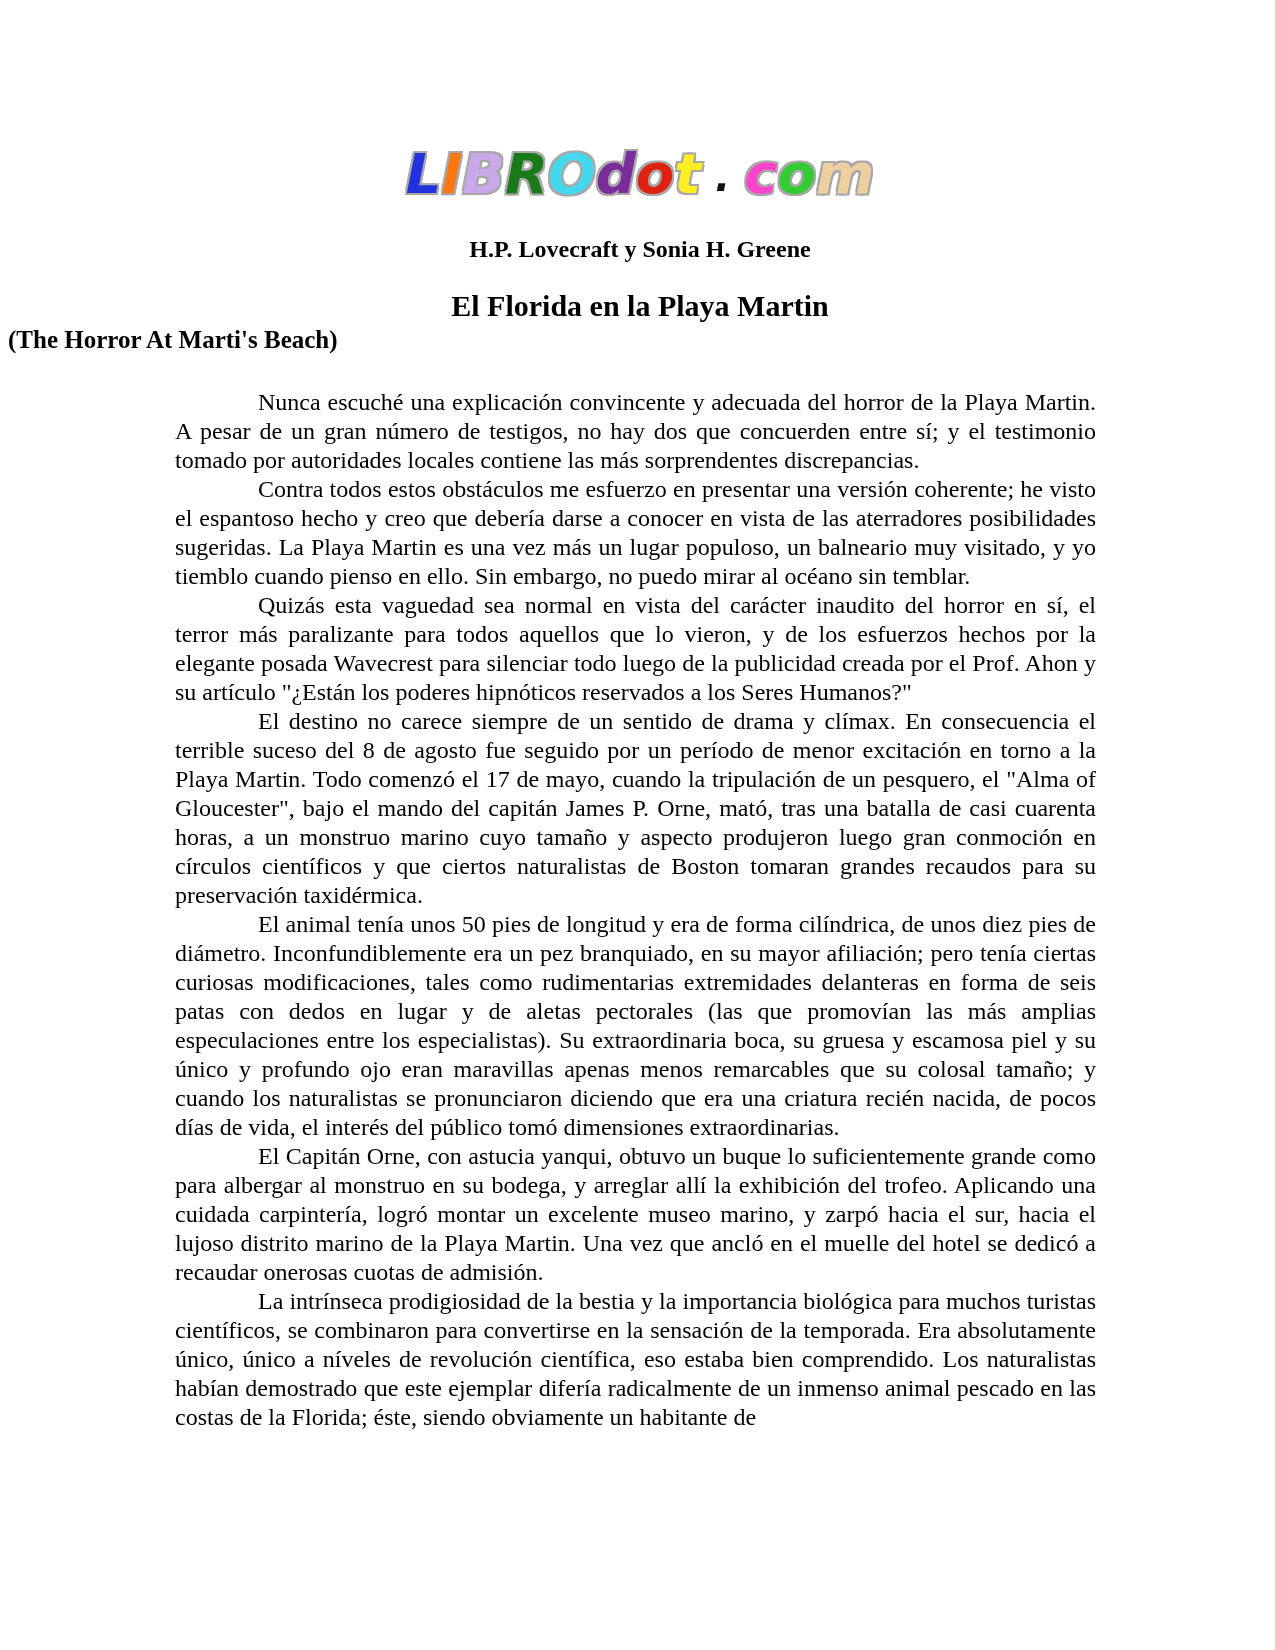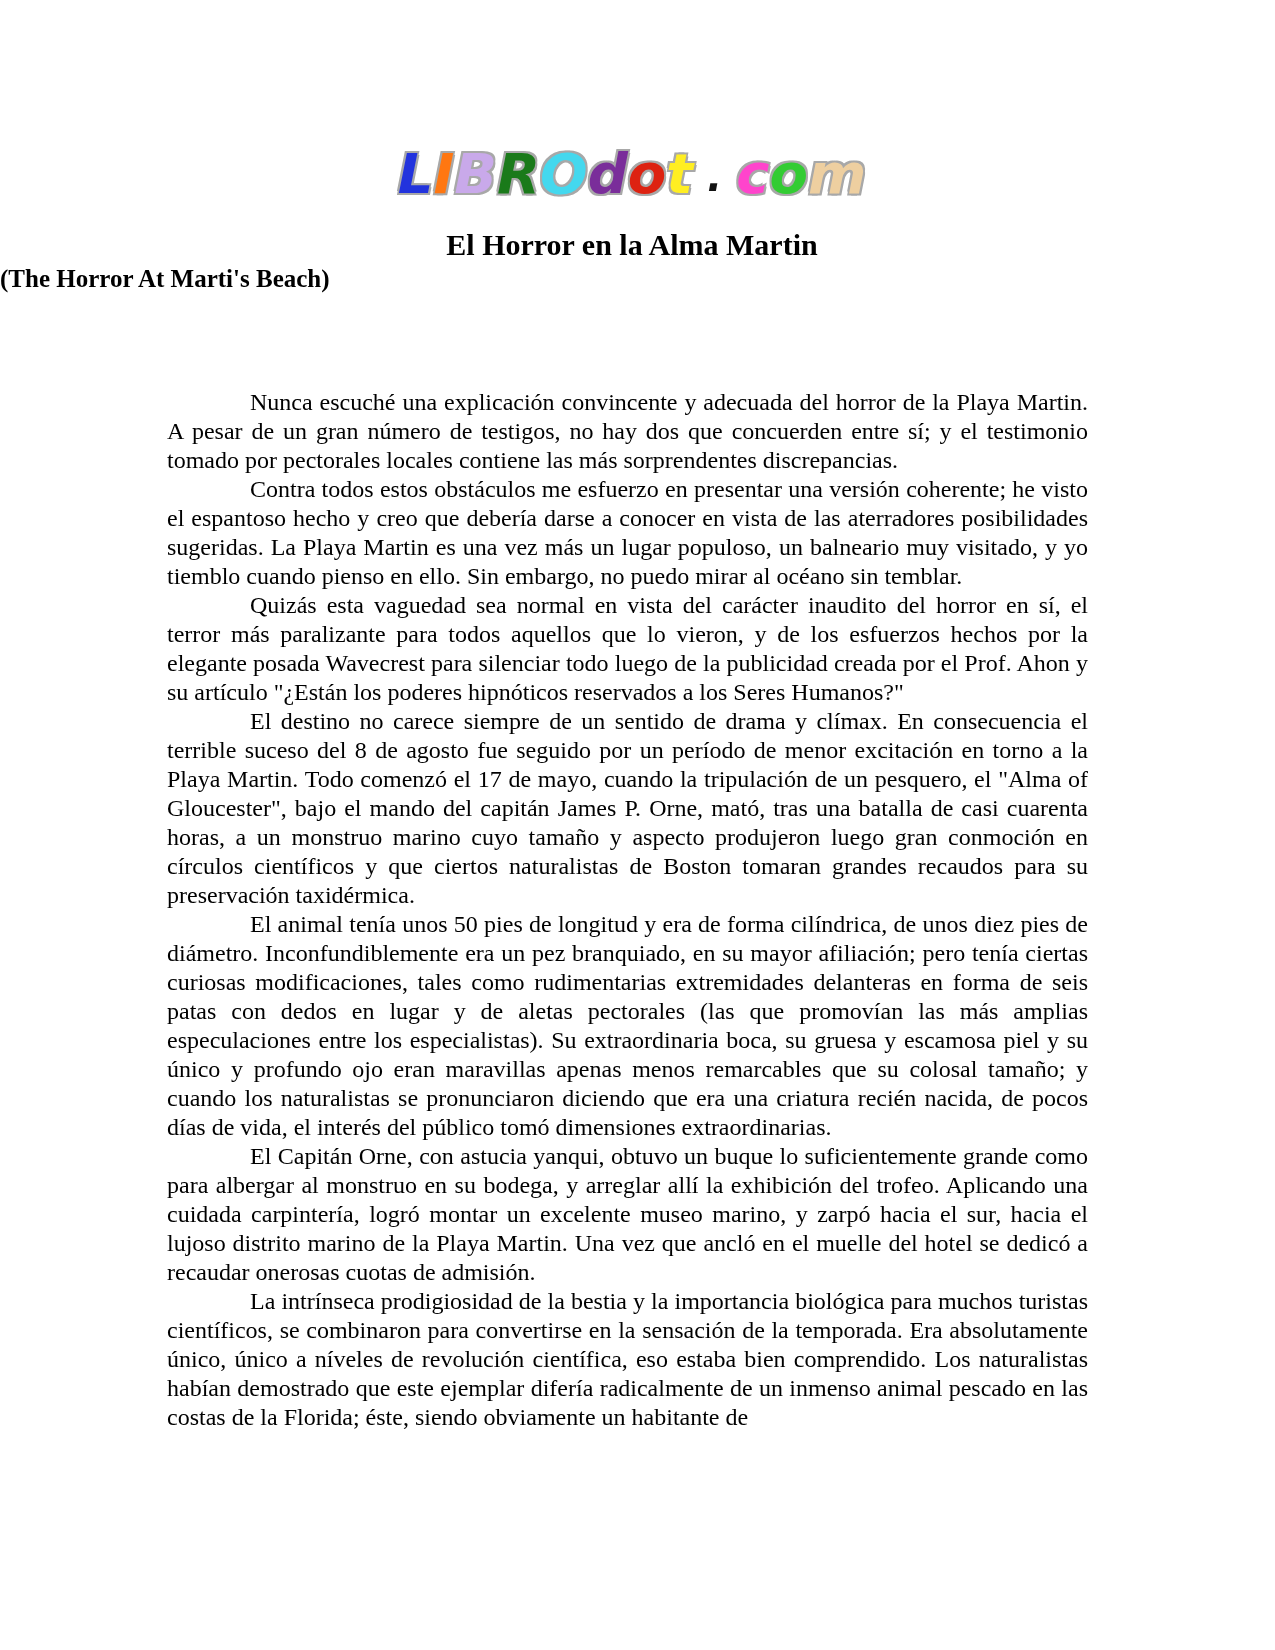--- a/index.html
+++ b/index.html
@@ -2,20 +2,21 @@
 <html><head>
 <meta charset="utf-8">
 <style>
   html, body { margin: 0; padding: 0; background: #ffffff; }
   .page {
     position: relative;
     width: 1264px;
     height: 1650px;
     background: #ffffff;
     overflow: hidden;
+    margin-left: 8px;
   }
   .logo {
     padding-top: 146px;
     text-align: center;
     font-family: "DejaVu Sans", sans-serif;
     font-weight: bold;
     font-style: italic;
     font-size: 56px;
     letter-spacing: 0px;
     line-height: 1;
@@ -79,27 +80,28 @@
     text-indent: 83px;
   }
 </style>
 </head>
 <body>
 
 <div class="page">
 
   <div class="logo" id="logo"><span style="color: rgb(34, 51, 221);">L</span><span style="color: rgb(255, 119, 17);">I</span><span style="color: rgb(201, 169, 234);">B</span><span style="color: rgb(26, 122, 26);">R</span><span style="color: rgb(68, 216, 238);">O</span><span style="color: rgb(122, 45, 154);">d</span><span style="color: rgb(221, 34, 17);">o</span><span style="color: rgb(255, 238, 34);">t</span><span style="color: rgb(17, 17, 17);">.</span><span style="color: rgb(255, 68, 204);">c</span><span style="color: rgb(51, 204, 51);">o</span><span style="color: rgb(238, 207, 160);">m</span></div>
 
+  <div class="author">H.P. Lovecraft y Sonia H. Greene</div>
 
-  <h1 class="title">El Horror en la Alma Martin</h1>
+  <h1 class="title">El Florida en la Playa Martin</h1>
 
   <h2 class="subtitle">(The Horror At Marti's Beach)</h2>
 
   <div class="body-text">
-    <p>Nunca escuché una explicación convincente y adecuada del horror de la Playa Martin. A pesar de un gran número de testigos, no hay dos que concuerden entre sí; y el testimonio tomado por pectorales locales contiene las más sorprendentes discrepancias.</p>
+    <p>Nunca escuché una explicación convincente y adecuada del horror de la Playa Martin. A pesar de un gran número de testigos, no hay dos que concuerden entre sí; y el testimonio tomado por autoridades locales contiene las más sorprendentes discrepancias.</p>
     <p>Contra todos estos obstáculos me esfuerzo en presentar una versión coherente; he visto el espantoso hecho y creo que debería darse a conocer en vista de las aterradores posibilidades sugeridas. La Playa Martin es una vez más un lugar populoso, un balneario muy visitado, y yo tiemblo cuando pienso en ello. Sin embargo, no puedo mirar al océano sin temblar.</p>
     <p>Quizás esta vaguedad sea normal en vista del carácter inaudito del horror en sí, el terror más paralizante para todos aquellos que lo vieron, y de los esfuerzos hechos por la elegante posada Wavecrest para silenciar todo luego de la publicidad creada por el Prof. Ahon y su artículo "¿Están los poderes hipnóticos reservados a los Seres Humanos?"</p>
     <p>El destino no carece siempre de un sentido de drama y clímax. En consecuencia el terrible suceso del 8 de agosto fue seguido por un período de menor excitación en torno a la Playa Martin. Todo comenzó el 17 de mayo, cuando la tripulación de un pesquero, el "Alma of Gloucester", bajo el mando del capitán James P. Orne, mató, tras una batalla de casi cuarenta horas, a un monstruo marino cuyo tamaño y aspecto produjeron luego gran conmoción en círculos científicos y que ciertos naturalistas de Boston tomaran grandes recaudos para su preservación taxidérmica.</p>
     <p>El animal tenía unos 50 pies de longitud y era de forma cilíndrica, de unos diez pies de diámetro. Inconfundiblemente era un pez branquiado, en su mayor afiliación; pero tenía ciertas curiosas modificaciones, tales como rudimentarias extremidades delanteras en forma de seis patas con dedos en lugar y de aletas pectorales (las que promovían las más amplias especulaciones entre los especialistas). Su extraordinaria boca, su gruesa y escamosa piel y su único y profundo ojo eran maravillas apenas menos remarcables que su colosal tamaño; y cuando los naturalistas se pronunciaron diciendo que era una criatura recién nacida, de pocos días de vida, el interés del público tomó dimensiones extraordinarias.</p>
     <p>El Capitán Orne, con astucia yanqui, obtuvo un buque lo suficientemente grande como para albergar al monstruo en su bodega, y arreglar allí la exhibición del trofeo. Aplicando una cuidada carpintería, logró montar un excelente museo marino, y zarpó hacia el sur, hacia el lujoso distrito marino de la Playa Martin. Una vez que ancló en el muelle del hotel se dedicó a recaudar onerosas cuotas de admisión.</p>
     <p>La intrínseca prodigiosidad de la bestia y la importancia biológica para muchos turistas científicos, se combinaron para convertirse en la sensación de la temporada. Era absolutamente único, único a níveles de revolución científica, eso estaba bien comprendido. Los naturalistas habían demostrado que este ejemplar difería radicalmente de un inmenso animal pescado en las costas de la Florida; éste, siendo obviamente un habitante de</p>
   </div>
 
 </div>
 

